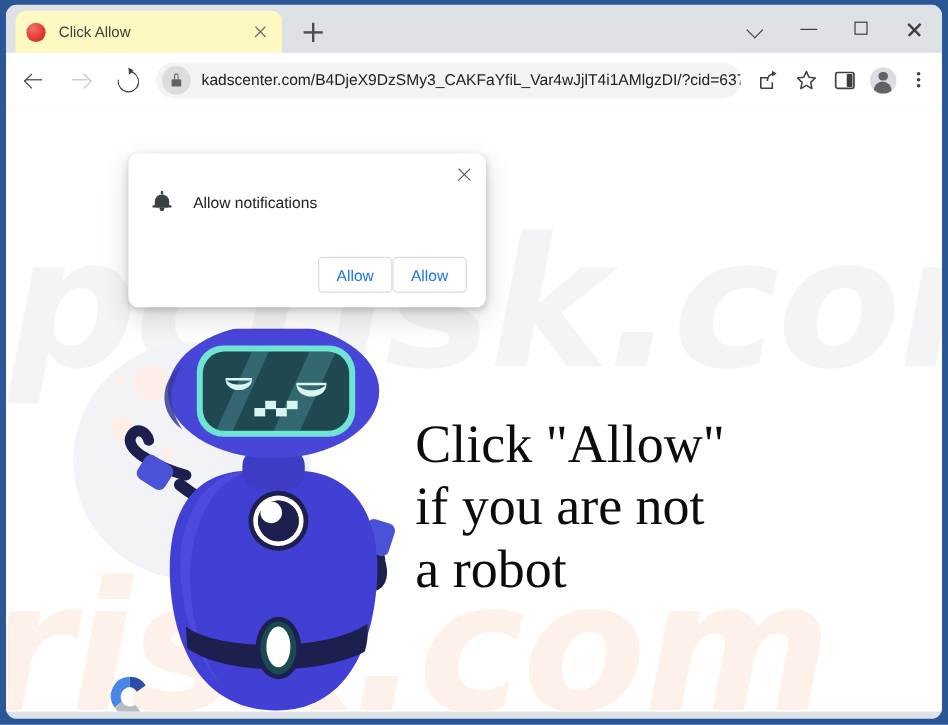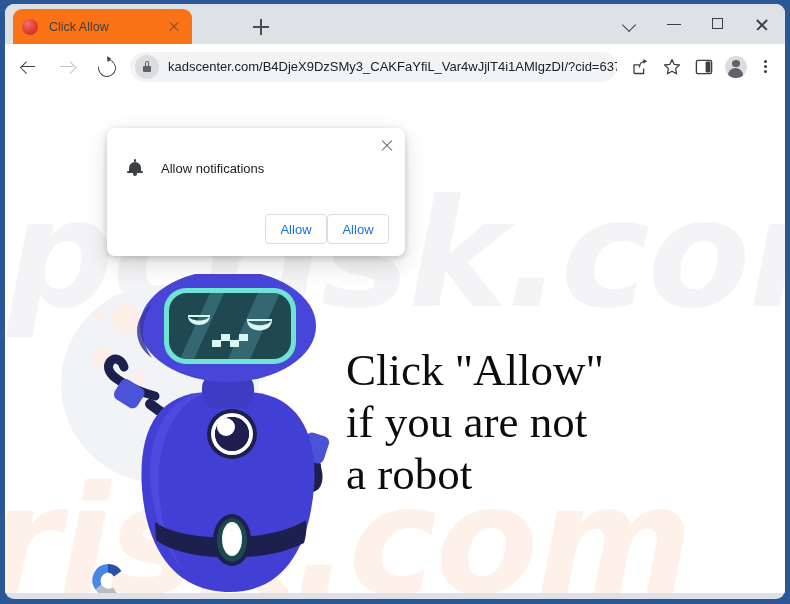--- a/index.html
+++ b/index.html
@@ -34,22 +34,22 @@
 
   
   .tabstrip {
     position: relative;
     height: 40px;
     background: #dee1e6;
   }
   .tab {
     position: absolute;
     left: 8px; top: 5px;
-    width: 179px; height: 35px;
-    background: #f97316;
+    width: 222px; height: 35px;
+    background: #fef9c3;
     border-radius: 9px 9px 0 0;
     display: flex;
     align-items: center;
     padding: 16px 9px;
     box-sizing: border-box;
   }
   .favicon {
     width: 16px; height: 16px;
     border-radius: 50%;
     background: radial-gradient(circle at 35% 30%, #f3706a 0%, #e23b30 55%, #c42a20 100%);

